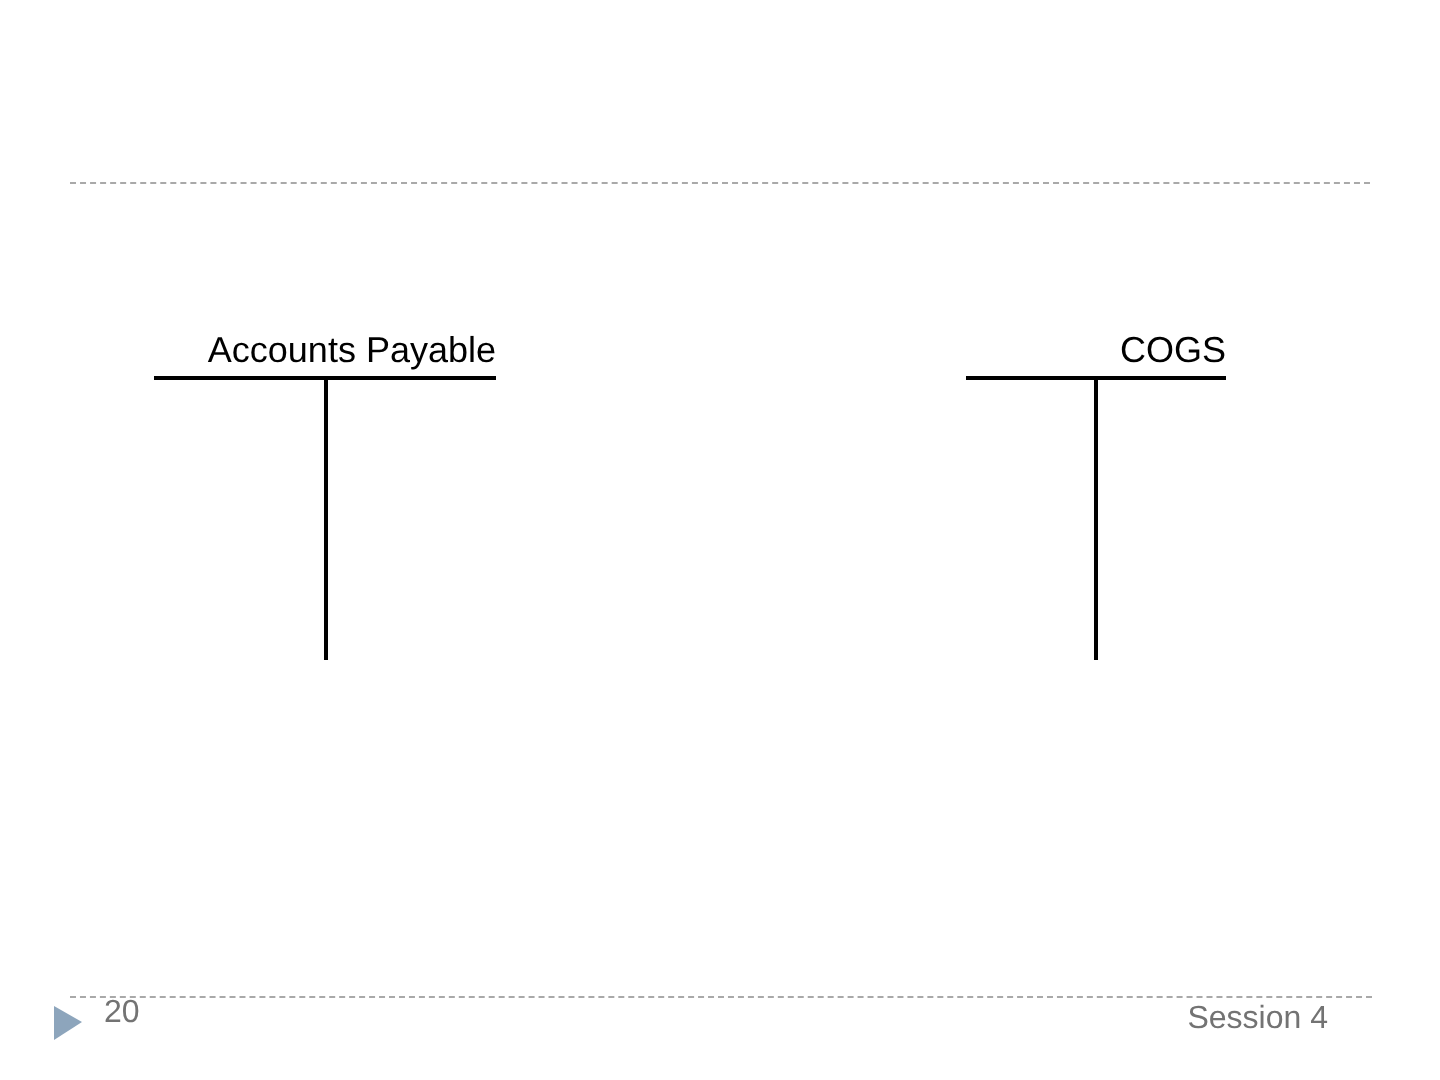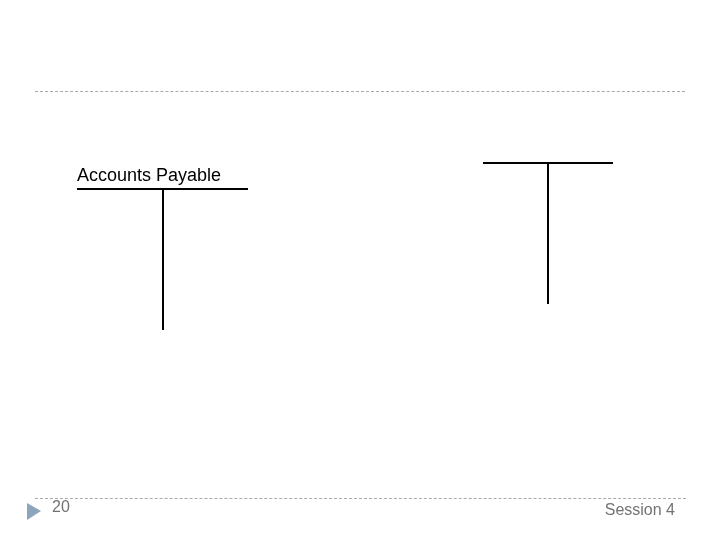--- a/index.html
+++ b/index.html
@@ -32,21 +32,21 @@
     height: 0;
     border-top: 1px dashed var(--divider, #a9a9a9);
   }
   .taccount {
     position: absolute;
     top: 162px;
   }
   .taccount-label {
     height: 26px;
     line-height: 26px;
-    text-align: left;
+    text-align: right;
     font-size: 18px;
     color: #000000;
     white-space: nowrap;
   }
   .taccount-top {
     height: 2px;
     background: var(--account-line, #000000);
   }
   .taccount-stem {
     width: 2px;
@@ -78,21 +78,21 @@
   }
   .page-number {
     position: absolute;
     left: 52px;
     top: 498px;
     font-size: 16px;
     color: var(--footer-text, #737373);
   }
   .session-label {
     position: absolute;
-    right: 45px;
+    right: 56px;
     top: 501px;
     font-size: 16px;
     color: var(--footer-text, #737373);
   }
 </style>
 </head>
 <body>
 
 <div class="slide">
 
@@ -100,20 +100,21 @@
   <div class="title-divider"></div>
 
   <div class="taccount acct-ap">
     <div class="taccount-label">Accounts Payable</div>
     <div class="taccount-top"></div>
     <div class="taccount-stem"></div>
   </div>
 
 
   <div class="taccount acct-cogs">
+    <div class="taccount-label">COGS</div>
     <div class="taccount-top"></div>
     <div class="taccount-stem"></div>
   </div>
 
   <div class="footer-divider"></div>
 
   <div class="nav-arrow"></div>
 
   <div class="page-number">20</div>
 

